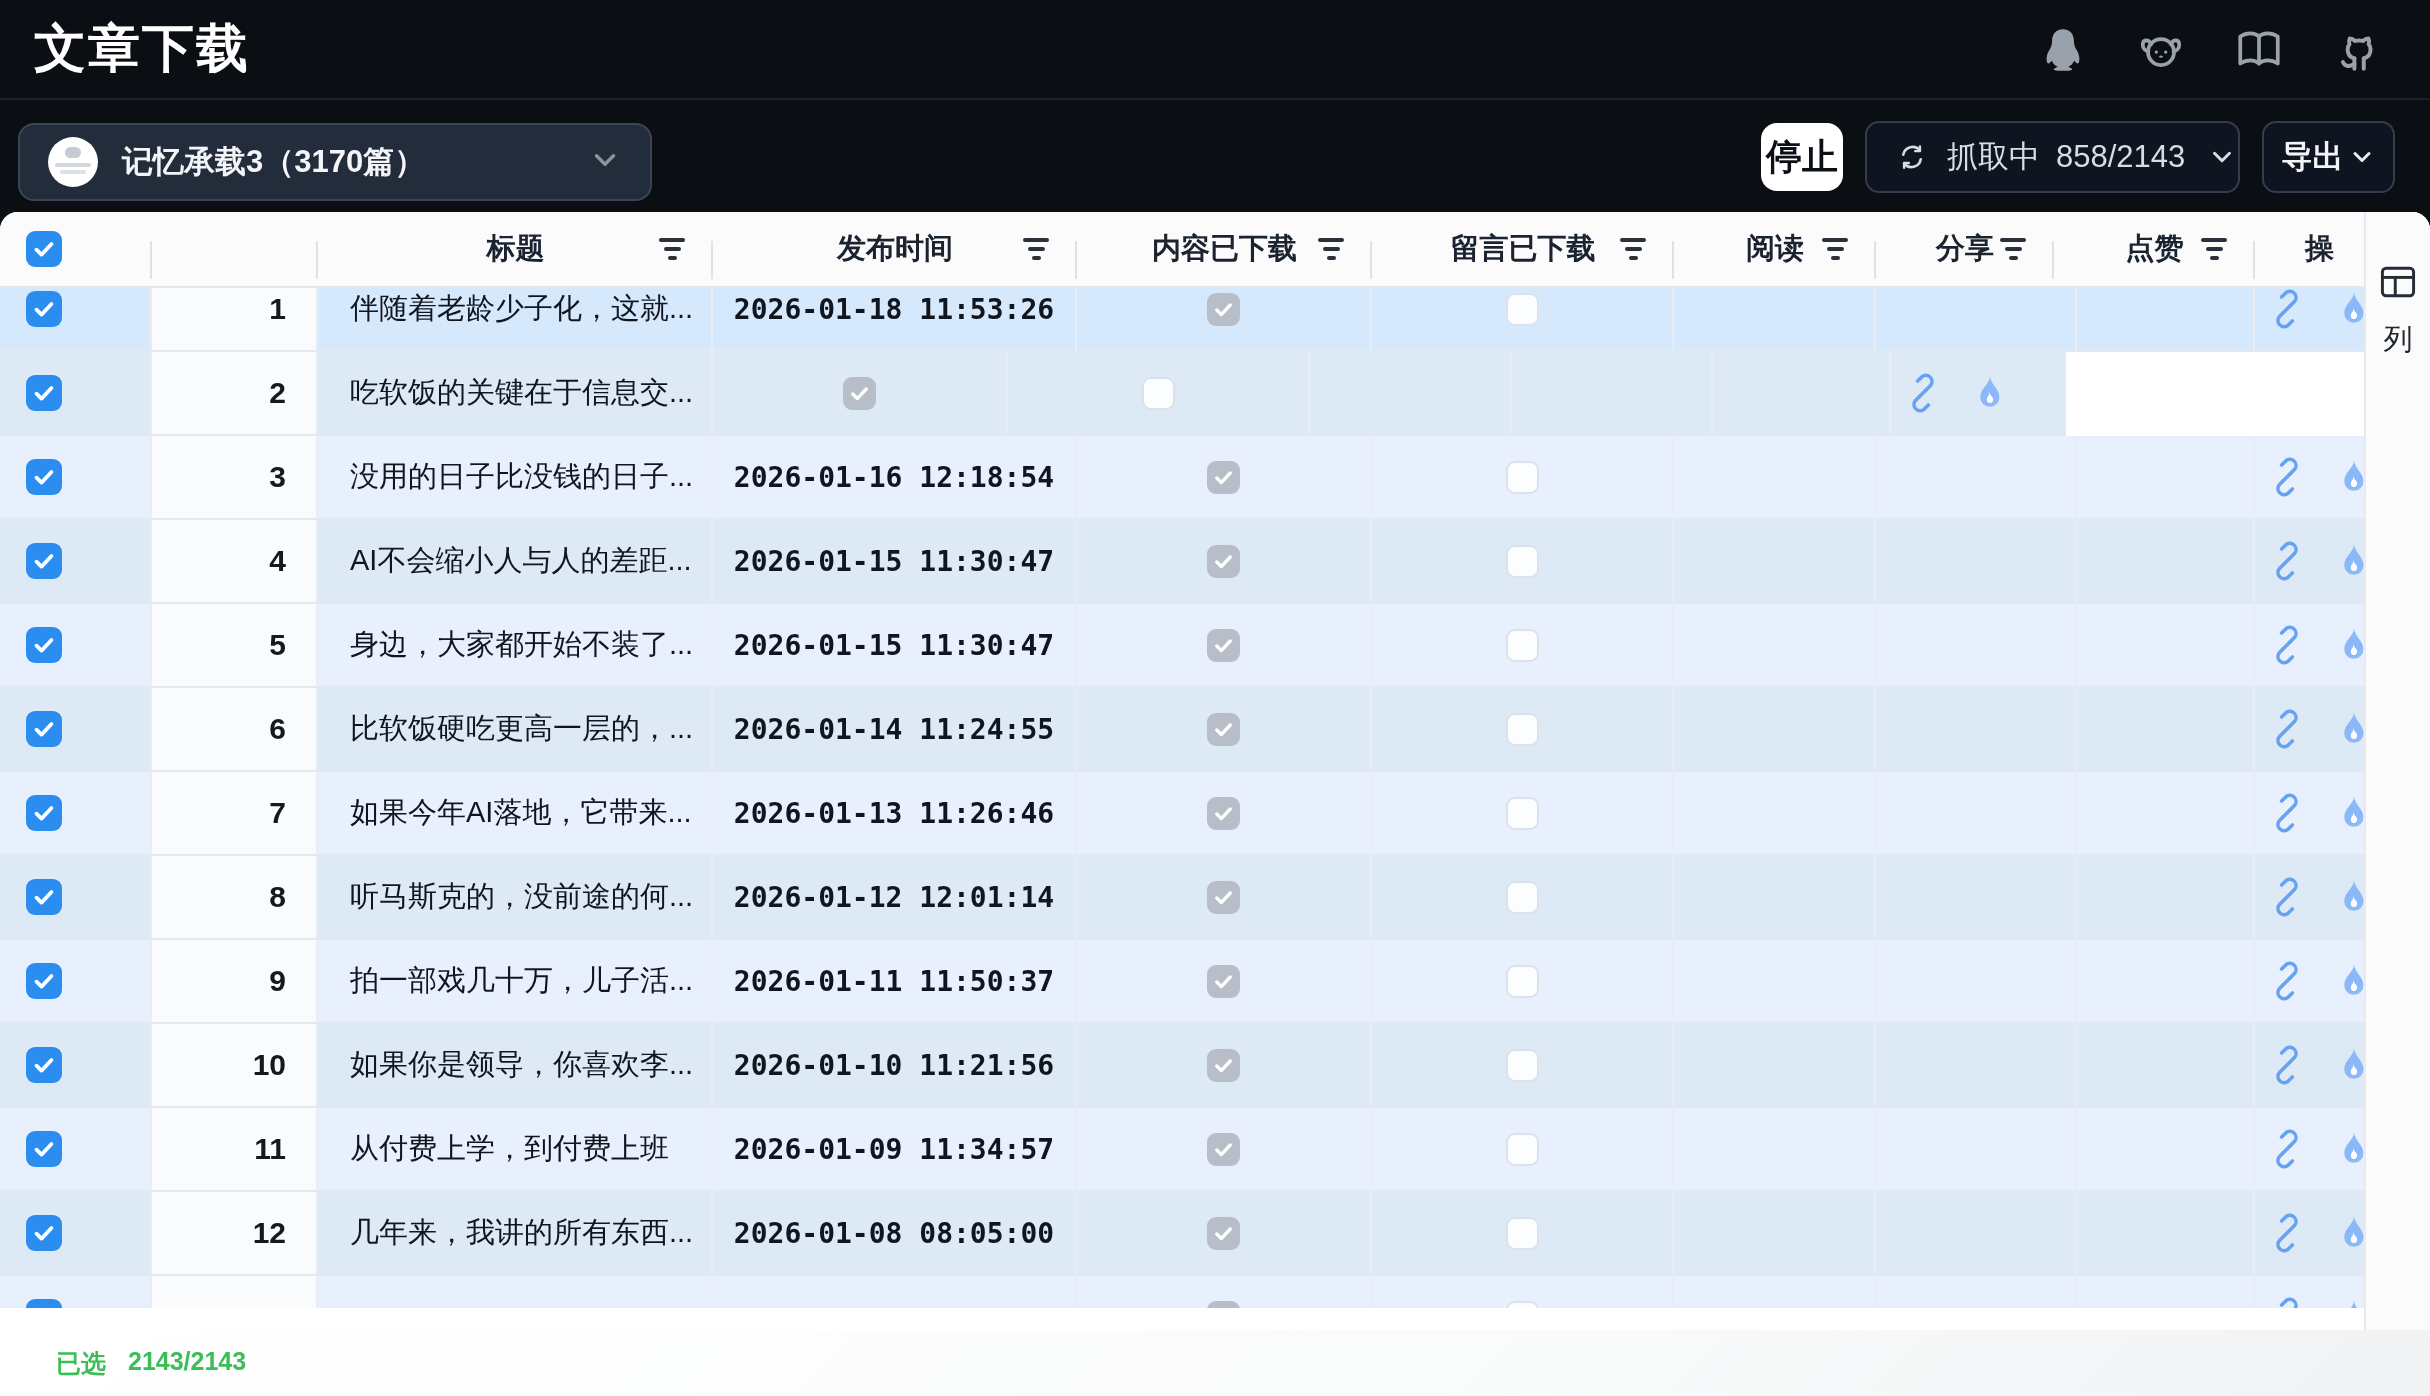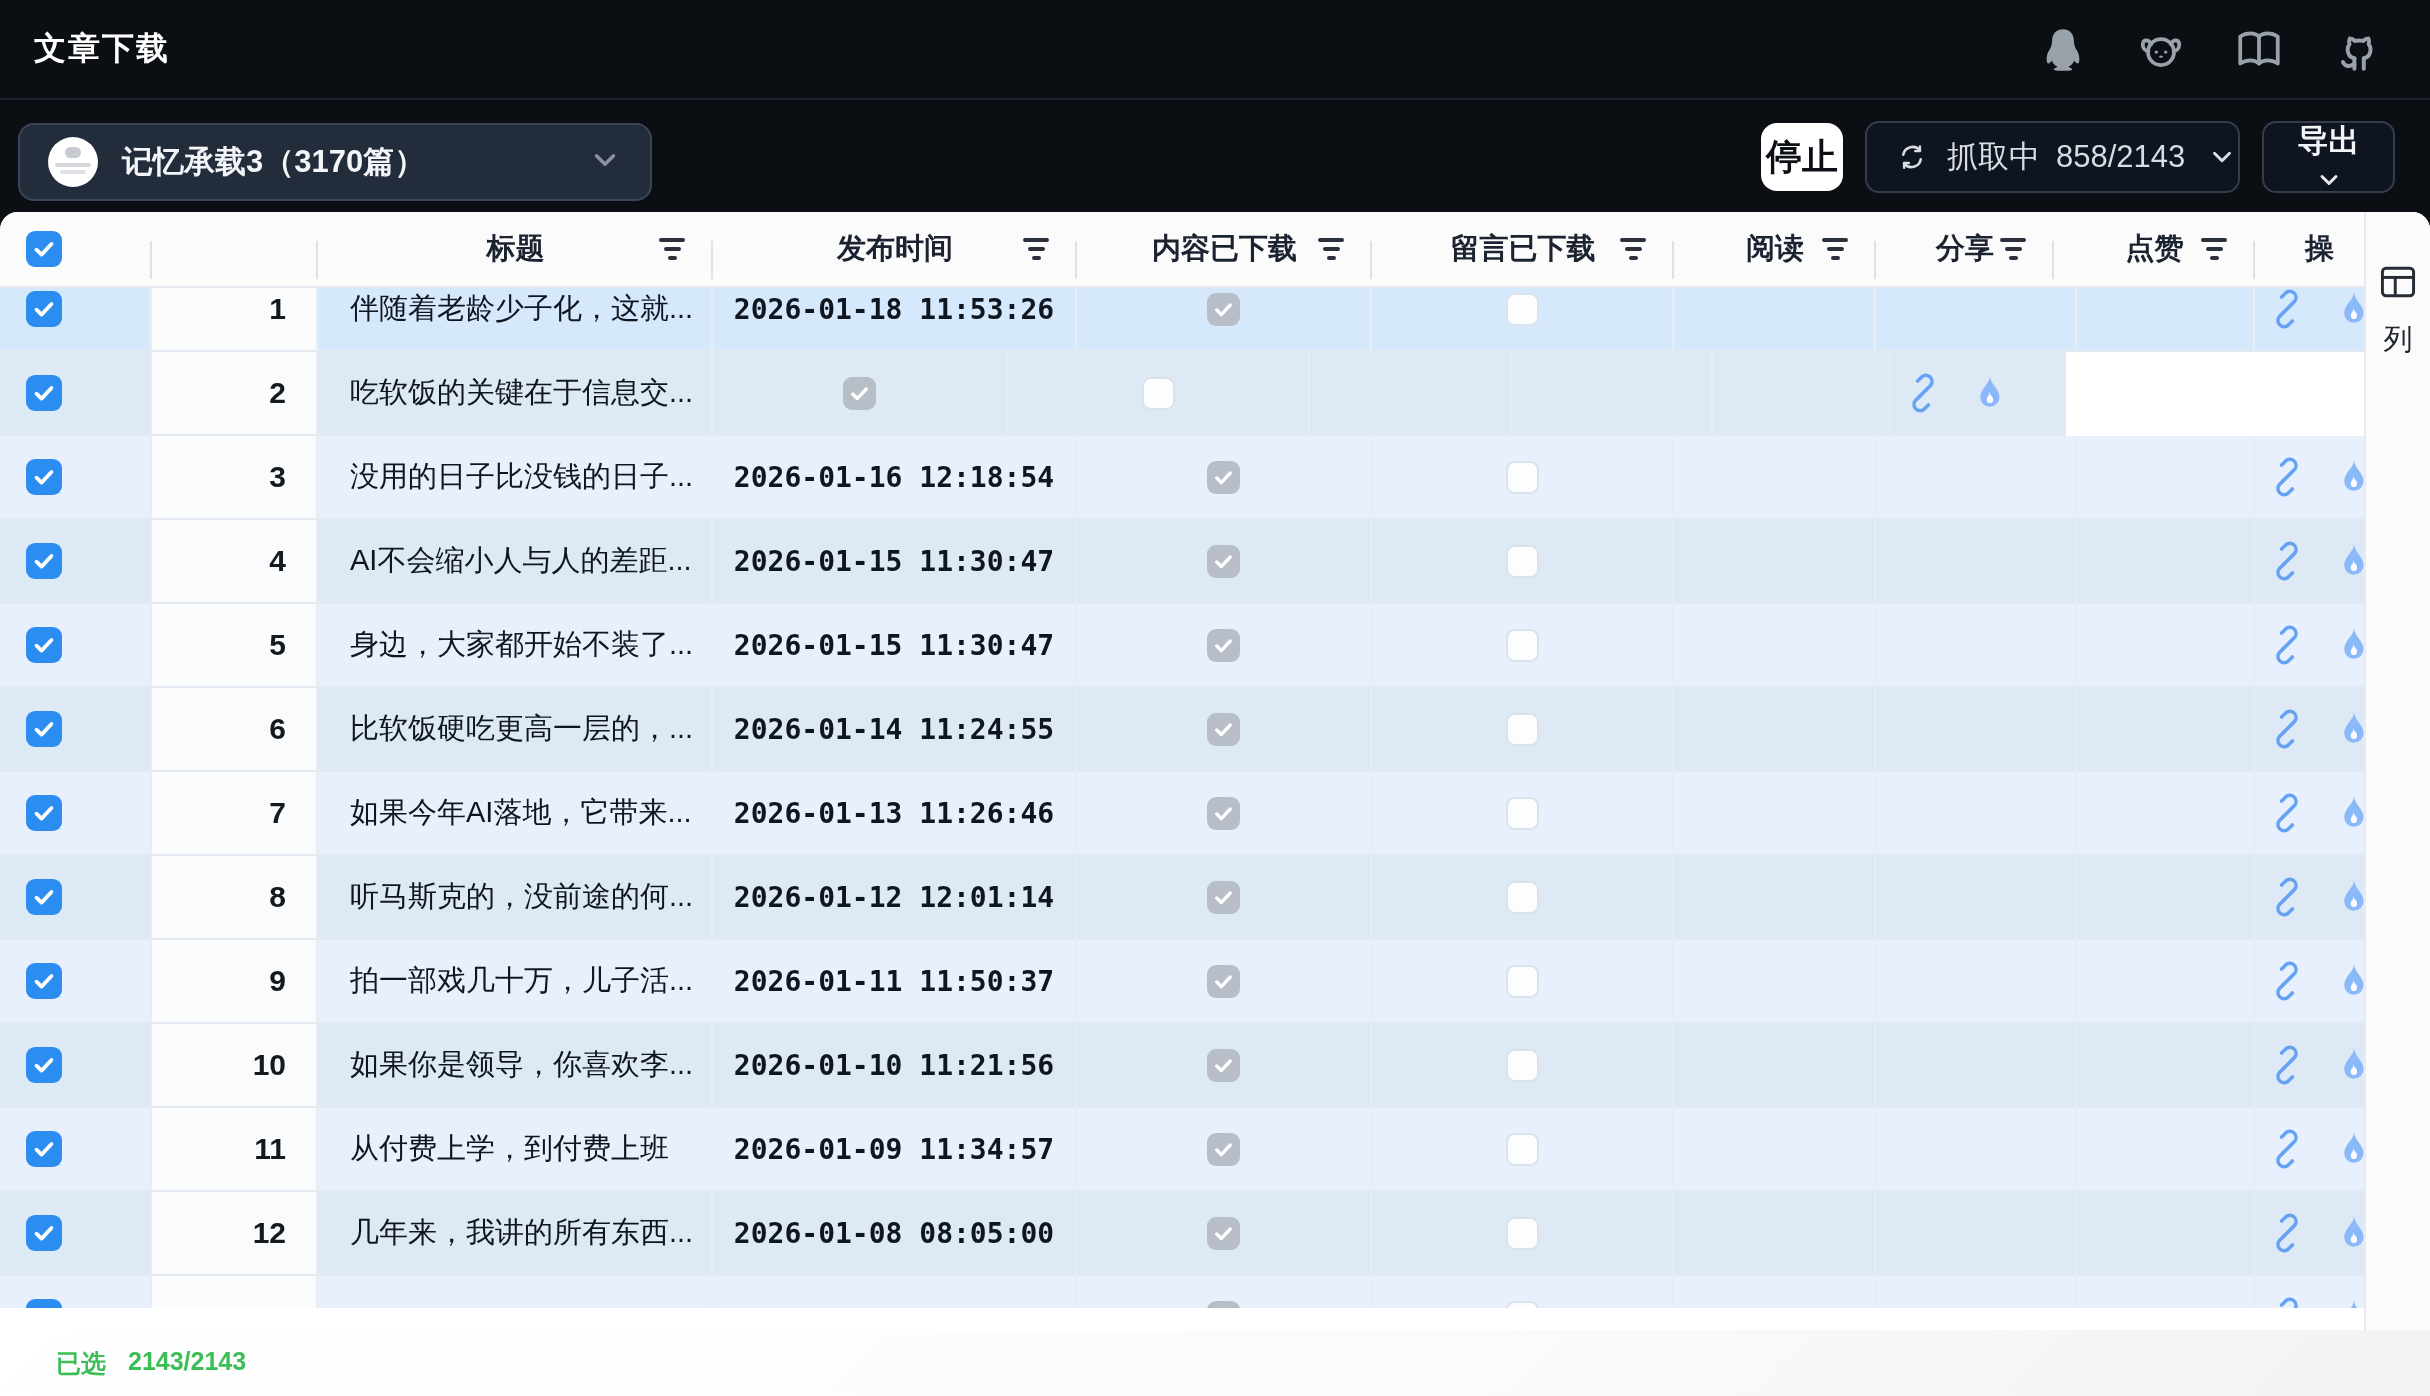--- a/index.html
+++ b/index.html
@@ -3,21 +3,21 @@
 <meta charset="utf-8">
 <style>
   * { margin:0; padding:0; box-sizing:border-box; }
   html,body { width:2430px; height:1396px; overflow:hidden; background:#0b0e13;
               font-family:"Liberation Sans","DejaVu Sans",sans-serif; }
   .app { position:relative; width:2430px; height:1396px; background:#0b0e13; }
 
   
   .titlebar { position:absolute; top:0; left:0; width:2430px; height:100px;
               display:flex; align-items:center; border-bottom:2px solid #1b222c; }
-  .app-title { color:#ffffff; font-size:32px; font-weight:700; margin-left:34px; letter-spacing:2px; }
+  .app-title { color:#ffffff; font-size:52px; font-weight:700; margin-left:34px; letter-spacing:2px; }
   .titlebar-icons { position:absolute; right:48px; top:0; height:100px; display:flex; align-items:center; gap:48px; }
   .tb-icon { width:50px; height:50px; display:flex; align-items:center; justify-content:center; cursor:pointer; }
 
   
   .toolbar { position:absolute; top:102px; left:0; width:2430px; height:110px;
              display:flex; align-items:center; }
   .account-dd { position:absolute; left:18px; top:21px; width:634px; height:78px;
                 background:#232c3b; border:2px solid #3a4557; border-radius:16px;
                 display:flex; align-items:center; padding:0 28px; cursor:pointer; }
   .avatar { width:50px; height:50px; border-radius:50%; background:#ffffff; position:relative; flex:0 0 auto; }
@@ -27,21 +27,21 @@
   .account-label { color:#f3f5f8; font-size:31px; font-weight:700; margin-left:24px; }
   .account-dd .chev { margin-left:auto; }
 
   .toolbar-right { position:absolute; right:35px; top:19px; display:flex; align-items:center; gap:22px; }
   .btn-stop { width:82px; height:68px; background:#ffffff; color:#0c1016; border:none; border-radius:16px;
               font-size:36px; font-weight:700; font-family:inherit; cursor:pointer; }
   .btn-ghost { height:72px; background:#0f1520; border:2px solid #333d4d; border-radius:14px;
                display:flex; align-items:center; padding:0 26px; gap:16px; color:#d8dde4; cursor:pointer; }
   .btn-fetch { width:375px; }
   .btn-ghost .lbl { font-size:31px; font-weight:400; white-space:nowrap; }
-  .btn-export { width:133px; justify-content:center; padding:8px 18px; gap:4px;flex-direction:column; }
+  .btn-export { width:133px; justify-content:center; padding:8px 18px; gap:4px; }
   .btn-export .lbl { font-weight:700; color:#f2f4f7; }
 
   
   .table-card { position:absolute; top:212px; left:0; width:2430px; height:1118px;
                 background:#ffffff; border-radius:18px 18px 0 0; overflow:hidden; }
   .thead { display:flex; height:76px; background:#fbfbfc; border-bottom:2px solid #e4e8ee; position:relative; z-index:3; }
   .th { position:relative; display:flex; align-items:center; justify-content:center;
         font-size:29px; font-weight:700; color:#1b2330; }
   .th .sep { position:absolute; right:0; top:29px; height:38px; width:2px; background:#dde2ea; }
   .filter { position:absolute; right:26px; top:50%; transform:translateY(-50%); width:30px; height:26px;

